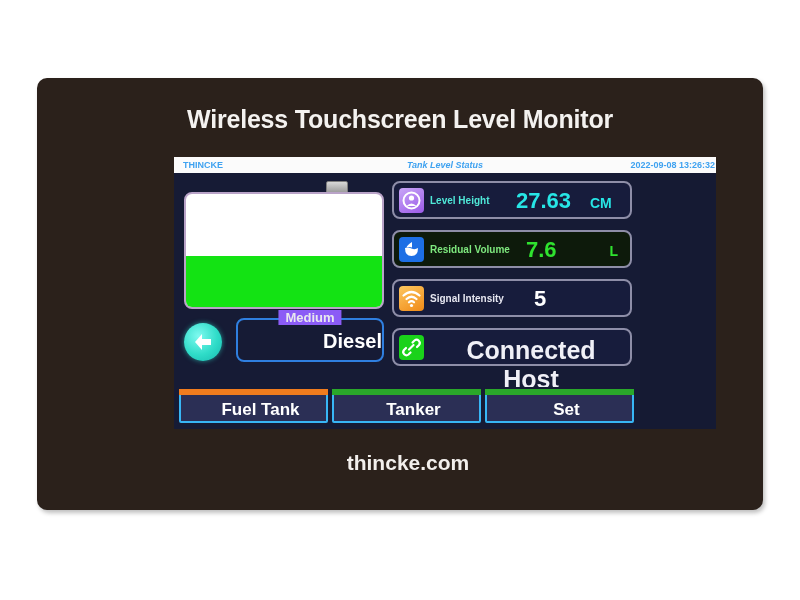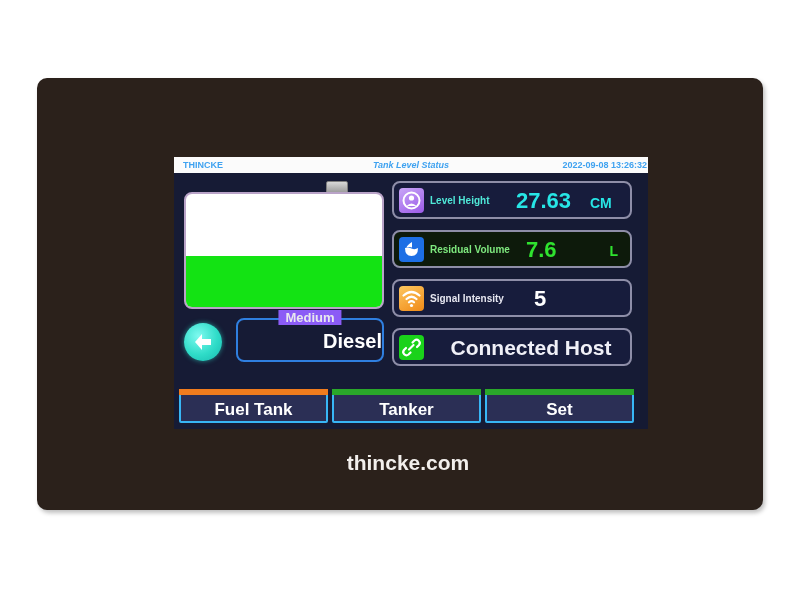--- a/index.html
+++ b/index.html
@@ -48,25 +48,24 @@
     font-size: 21px;
     font-weight: bold;
     margin-left: 8px;
   }
 
   
   #device-screen {
     position: absolute;
     left: 137px;
     top: 79px;
-    width: 426px;
+    width: 542px;
     height: 272px;
     background: #151a33;
     overflow: hidden;
-    padding-left: 48px;
   }
 
   
   #status-bar {
     position: absolute;
     left: 0;
     top: 0;
     width: 100%;
     height: 16px;
     background: #fbfbfb;
@@ -232,21 +231,21 @@
   #volume-unit  { right: 12px; top: 11px; color: #2fe22f; font-size: 14px; font-weight: bold; position: absolute; }
   #signal-value { left: 140px; top: 5px;  color: #ffffff; }
 
   #host-label {
     position: absolute;
     left: 44px;
     top: 6px;
     width: 186px;
     text-align: center;
     color: #f0f0f7;
-    font-size: 21px;
+    font-size: 25px;
     font-weight: bold;
   }
 
   
   #tab-bar {
     position: absolute;
     left: 0;
     top: 230px;
     width: 466px;
     height: 42px;
@@ -267,34 +266,35 @@
   .tab.t2 { left: 311px; }
   .tab-accent {
     position: absolute;
     left: -2px;
     top: -2px;
     width: 149px;
     height: 6px;
   }
   .tab-label {
     position: absolute;
-    left: 0;
+    left: 7px;
     top: 9px;
     width: 100%;
     text-align: center;
     color: #ffffff;
     font-size: 17px;
     font-weight: bold;
   }
 </style>
 </head>
 <body>
 
 <div id="product-frame">
 
+  <div id="product-title">Wireless Touchscreen Level Monitor</div>
 
   <div id="device-screen">
 
     <div id="status-bar">
       <span class="sb-left">THINCKE</span>
       <span class="sb-center">Tank Level Status</span>
       <span class="sb-right">2022-09-08 13:26:32</span>
     </div>
 
     <div id="ui-body">

